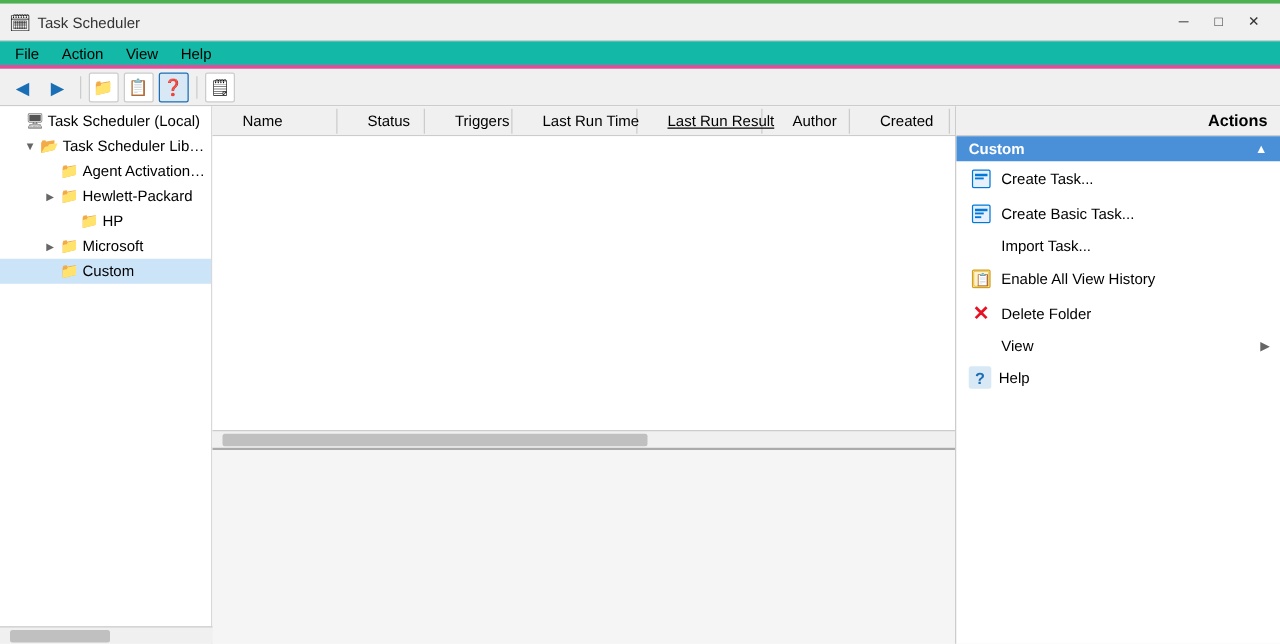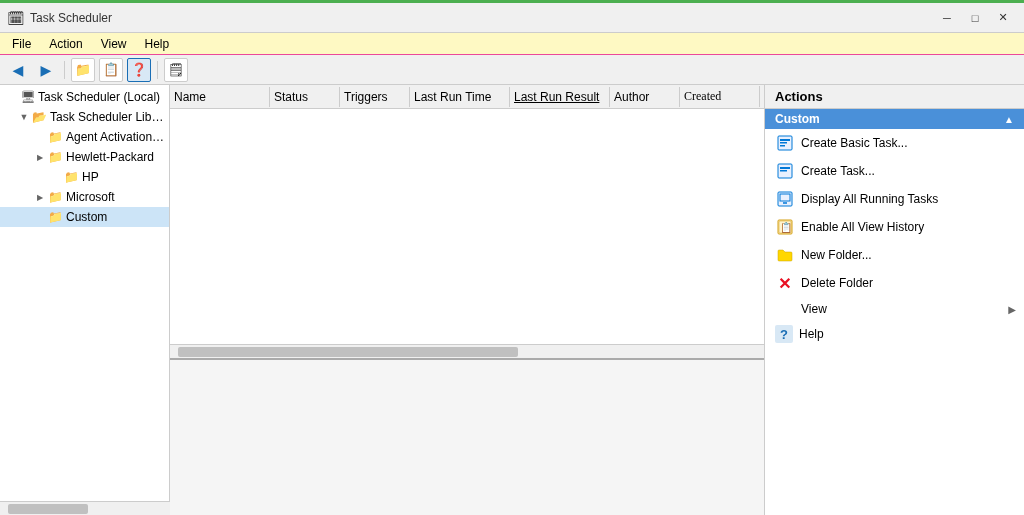--- a/index.html
+++ b/index.html
@@ -52,26 +52,26 @@
       cursor: pointer;
       font-size: 11px;
       display: flex;
       align-items: center;
       justify-content: center;
       color: #333;
     }
 
     
     .menu-bar {
-      background: #fef9c3;
+      background: #14b8a6;
       height: 22px;
       display: flex;
       align-items: center;
       padding: 0 4px;
-      border-bottom: 1px solid #ec4899;
+      border-bottom: 3px solid #ec4899;
       gap: 2px;
     }
     .menu-item {
       padding: 2px 8px;
       cursor: pointer;
       font-size: 12px;
       color: #000;
     }
 
     
@@ -168,21 +168,21 @@
     
     .table-header {
       display: flex;
       align-items: center;
       border-bottom: 1px solid #ccc;
       background: #f0f0f0;
       min-height: 24px;
       padding: 0;
     }
     .col-header {
-      padding: 3px 4px;
+      padding: 3px 24px;
       font-size: 12px;
       font-weight: normal;
       color: #000;
       border-right: 1px solid #ccc;
       white-space: nowrap;
       cursor: pointer;
     }
 
     
     .table-body {
@@ -223,20 +223,21 @@
       border-left: 1px solid #ccc;
       background: #fff;
       overflow-y: auto;
     }
     .actions-title {
       background: #f0f0f0;
       padding: 4px 10px;
       font-weight: bold;
       font-size: 13px;
       border-bottom: 1px solid #ccc;
+      text-align: right;
     }
     .actions-section-header {
       background: #4a90d9;
       color: white;
       padding: 3px 10px;
       font-size: 12px;
       font-weight: 600;
       display: flex;
       align-items: center;
       justify-content: space-between;
@@ -380,96 +381,81 @@
 
   <div class="center-panel">
 
     <div class="table-header">
       <div class="col-header" style="width:100px;">Name</div>
       <div class="col-header" style="width:70px;">Status</div>
       <div class="col-header" style="width:70px;">Triggers</div>
       <div class="col-header" style="width:100px;">Last Run Time</div>
       <div class="col-header" style="width:100px;text-decoration:underline;">Last Run Result</div>
       <div class="col-header" style="width:70px;">Author</div>
-      <div class="col-header" style="width:80px;font-family:Liberation Serif, serif;">Created</div>
+      <div class="col-header" style="width:80px;">Created</div>
     </div>
 
     <div class="table-body">
       
     </div>
 
     <div class="h-scroll">
       <div class="h-scroll-thumb"></div>
     </div>
 
     <div class="detail-panel"></div>
   </div>
 
   <div class="actions-panel">
     <div class="actions-title">Actions</div>
 
     <div class="actions-section-header">
       <span>Custom</span>
       <span class="chevron">▲</span>
+    </div>
+
+    <div class="action-item">
+      <span class="action-icon" style="color:#0078d7;">
+        <svg width="16" height="16" viewBox="0 0 16 16">
+            <rect x="1" y="1" width="14" height="14" rx="1" fill="#e8f0fe" stroke="#0078d7" stroke-width="1"></rect>
+            <rect x="3" y="4" width="10" height="2" fill="#0078d7"></rect>
+            <rect x="3" y="7" width="7" height="1.5" fill="#0078d7"></rect>
+          </svg>
+      </span>
+      <span class="action-label">Create Task...</span>
     </div>
 
     <div class="action-item">
       <span class="action-icon" style="color:#0078d7;">
         <svg width="16" height="16" viewBox="0 0 16 16">
             <rect x="1" y="1" width="14" height="14" rx="1" fill="#e8f0fe" stroke="#0078d7" stroke-width="1"></rect>
             <rect x="3" y="4" width="10" height="2" fill="#0078d7"></rect>
             <rect x="3" y="7" width="7" height="1.5" fill="#0078d7"></rect>
             <rect x="3" y="10" width="5" height="1.5" fill="#0078d7"></rect>
           </svg>
       </span>
       <span class="action-label">Create Basic Task...</span>
     </div>
 
-    <div class="action-item">
-      <span class="action-icon" style="color:#0078d7;">
-        <svg width="16" height="16" viewBox="0 0 16 16">
-            <rect x="1" y="1" width="14" height="14" rx="1" fill="#e8f0fe" stroke="#0078d7" stroke-width="1"></rect>
-            <rect x="3" y="4" width="10" height="2" fill="#0078d7"></rect>
-            <rect x="3" y="7" width="7" height="1.5" fill="#0078d7"></rect>
-          </svg>
-      </span>
-      <span class="action-label">Create Task...</span>
-    </div>
-
-
-    <div class="action-item">
-      <span class="action-icon">
-        <svg width="16" height="16" viewBox="0 0 16 16">
-            <rect x="1" y="1" width="14" height="14" rx="1" fill="#e8f0fe" stroke="#0078d7" stroke-width="1"></rect>
-            <rect x="3" y="3" width="10" height="7" fill="none" stroke="#0078d7" stroke-width="1"></rect>
-            <line x1="6" y1="12" x2="10" y2="12" stroke="#0078d7" stroke-width="1.5"></line>
-          </svg>
-      </span>
-      <span class="action-label">Display All Running Tasks</span>
-    </div>
+    <div class="action-item-noicon">
+      <span class="action-label">Import Task...</span>
+    </div>
+
 
     <div class="action-item">
       <span class="action-icon">
         <svg width="16" height="16" viewBox="0 0 16 16">
             <rect x="1" y="1" width="14" height="14" rx="1" fill="#fff3cd" stroke="#d4a017" stroke-width="1"></rect>
             <rect x="2" y="2" width="12" height="12" rx="1" fill="none" stroke="#d4a017" stroke-width="0.5"></rect>
             <text x="3" y="12" font-size="10" fill="#d4a017">📋</text>
           </svg>
       </span>
       <span class="action-label">Enable All View History</span>
     </div>
 
-    <div class="action-item">
-      <span class="action-icon" style="color:#d4a017;">
-        <svg width="16" height="16" viewBox="0 0 16 16">
-            <path d="M1 4 Q1 3 2 3 L6 3 L8 5 L14 5 Q15 5 15 6 L15 13 Q15 14 14 14 L2 14 Q1 14 1 13 Z" fill="#FFD700" stroke="#c8a200" stroke-width="0.5"></path>
-          </svg>
-      </span>
-      <span class="action-label">New Folder...</span>
-    </div>
 
     <div class="action-item">
       <span class="action-icon" style="color:#e81123;font-weight:bold;font-size:16px;">✕</span>
       <span class="action-label">Delete Folder</span>
     </div>
 
     <div class="action-item-noicon" style="display:flex;justify-content:space-between;padding-right:8px;">
       <span class="action-label">View</span>
       <span class="submenu-arrow">▶</span>
     </div>

